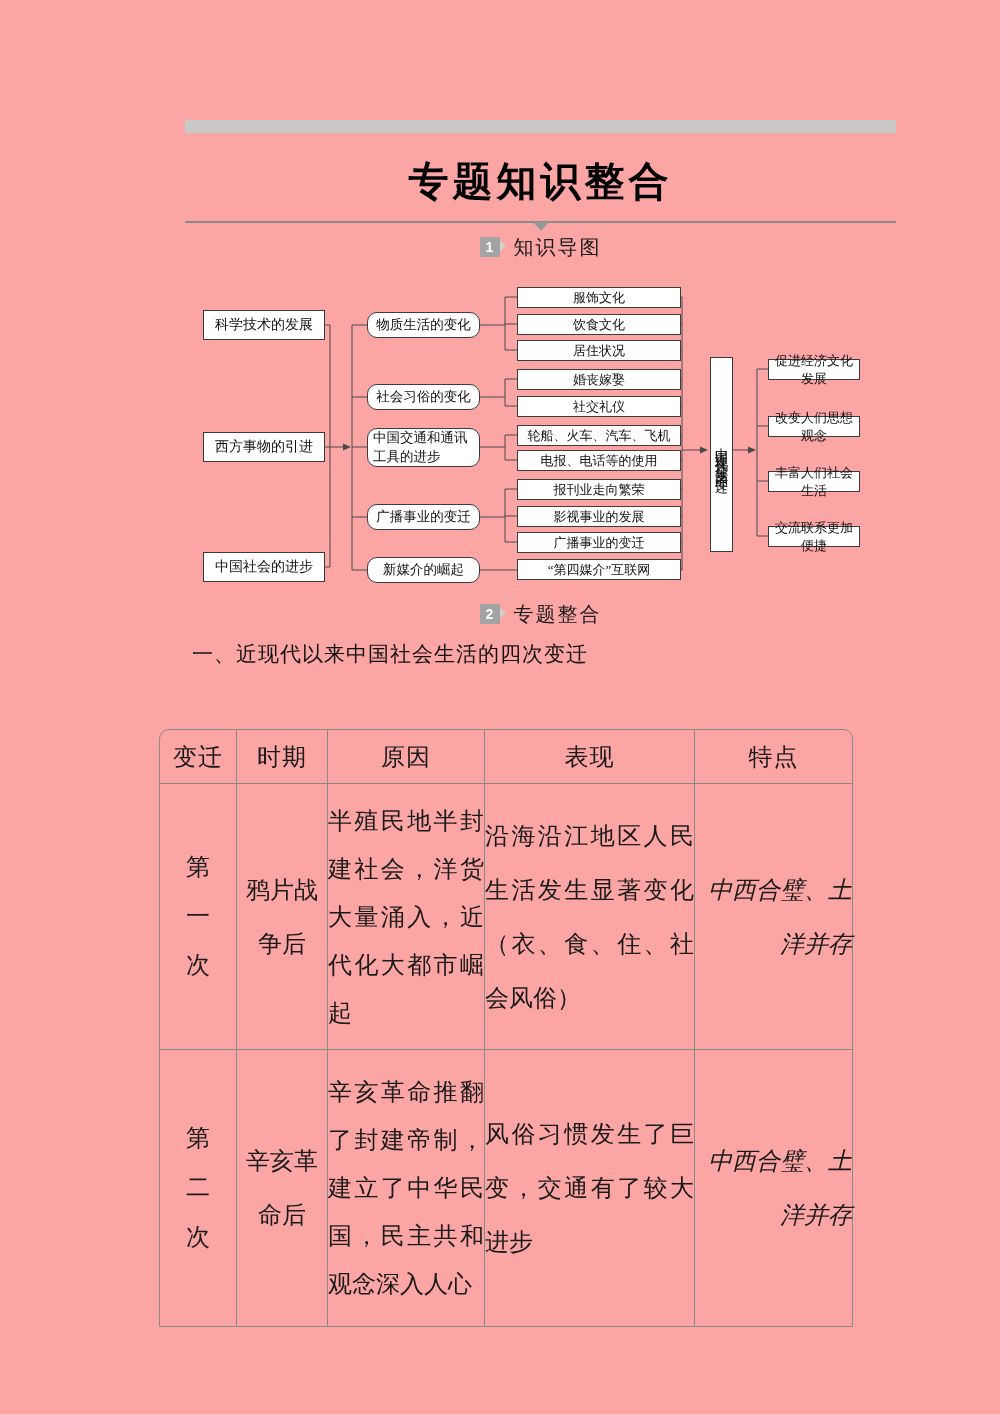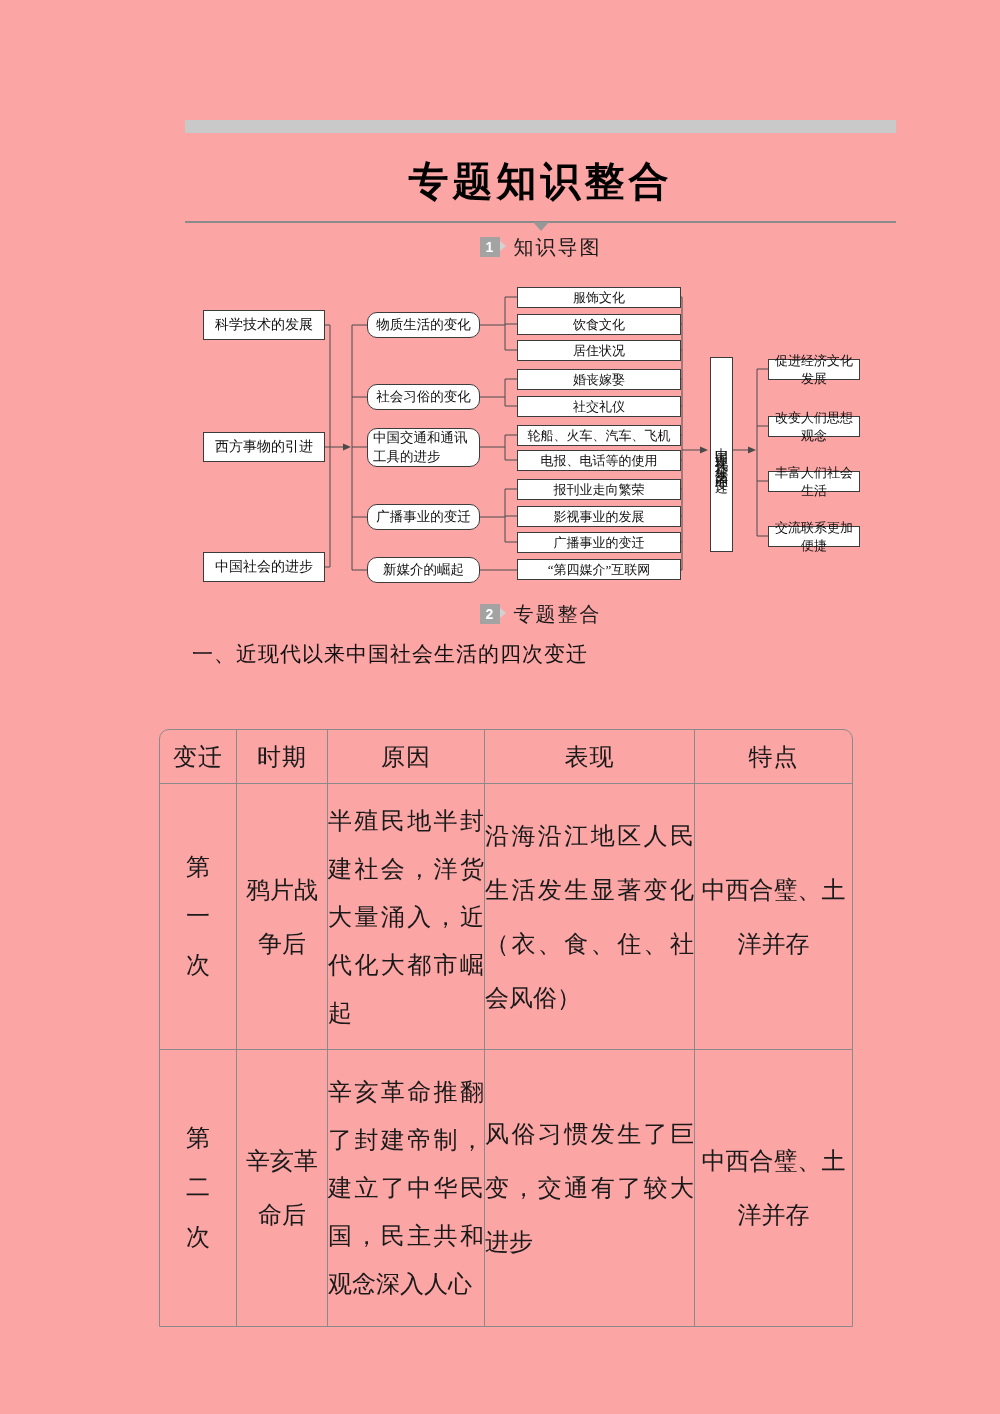--- a/index.html
+++ b/index.html
@@ -73,21 +73,21 @@
   table.cmp th:last-child,table.cmp td:last-child{border-right:none;}
   table.cmp tr.last td{border-bottom:none;}
   table.cmp th{height:54px;text-align:center;letter-spacing:1px;}
   tr.r1 td{height:266px;}
   tr.r2 td{height:276px;}
   td.col-no{text-align:center;}
   td.col-no .stack{width:1.2em;margin:0 auto;line-height:2.05;}
   td.col-period{text-align:center;padding:0 13px;line-height:2.25;}
   td.col-cause{text-align:justify;text-justify:inter-character;padding:0 10px;line-height:2.0;}
   td.col-man{text-align:justify;text-justify:inter-character;padding:0 14px;line-height:2.25;}
-  td.col-feat{text-align:center;padding:0 4px 0 18px;line-height:2.25;}
+  td.col-feat{text-align:right;padding:0 4px 0 18px;line-height:2.25;font-style:italic;}
 </style>
 </head>
 <body>
 
 <div id="page">
 
   <div class="gray-bar"></div>
 
   <div class="page-title">专题知识整合</div>
 

